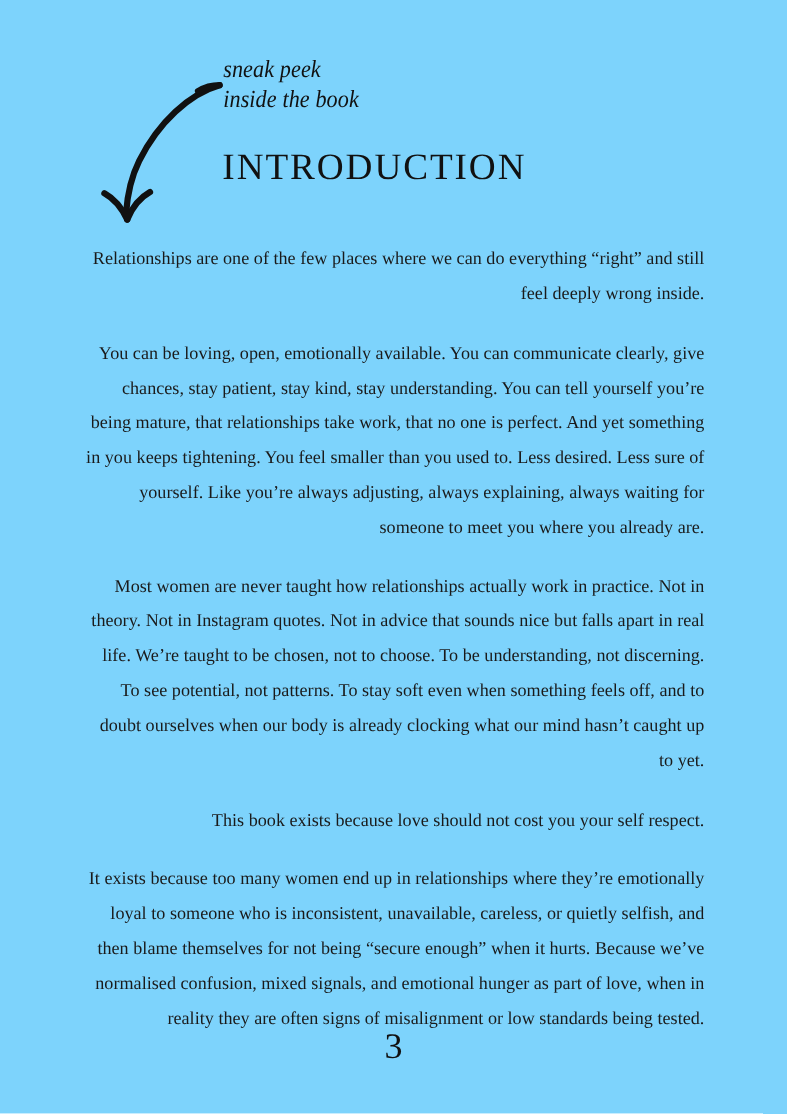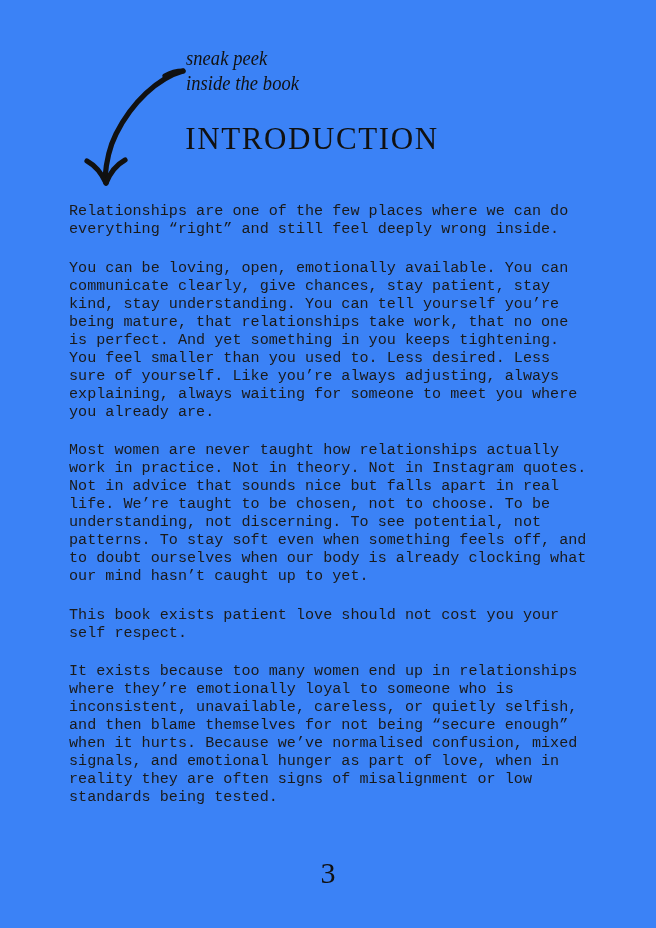--- a/index.html
+++ b/index.html
@@ -14,21 +14,21 @@
     overflow: hidden;
     font-family: "Liberation Serif", "DejaVu Serif", serif;
     color: #1a1a1a;
     -webkit-font-smoothing: antialiased;
   }
 
   .page {
     position: relative;
     width: 656px;
     height: 928px;
-    background: #3b82f6;
+    background: #7dd3fc;
   }
 
   
   .header-zone {
     position: relative;
     height: 200px;
   }
 
   .sneak-peek {
     position: absolute;
@@ -72,25 +72,25 @@
   
   .body-copy {
     position: absolute;
     left: 69px;
     top: 202px;
     width: 518px;
   }
 
   .body-copy p {
     margin: 0 0 20.5px 0;
-    font-family: Liberation Mono, monospace;
+    font-family: Liberation Serif, serif;
     font-size: 15.1px;
-    line-height: 18px;
+    line-height: 29px;
     color: #1a1a1a;
-    text-align: left;
+    text-align: right;
     letter-spacing: 0.02px;
   }
 
   .body-copy p:last-child {
     margin-bottom: 14px;
   }
 
   
   .folio {
     position: absolute;
@@ -121,19 +121,19 @@
       <path d="M26 133 C 30 123, 36 115, 45 110" fill="none" stroke="#111111" stroke-width="5.2" stroke-linecap="round"></path>
     </svg>
 
     <div class="chapter-title">INTRODUCTION</div>
   </div>
 
   <div class="body-copy">
     <p>Relationships are one of the few places where we can do everything “right” and still feel deeply wrong inside.</p>
     <p>You can be loving, open, emotionally available. You can communicate clearly, give chances, stay patient, stay kind, stay understanding. You can tell yourself you’re being mature, that relationships take work, that no one is perfect. And yet something in you keeps tightening. You feel smaller than you used to. Less desired. Less sure of yourself. Like you’re always adjusting, always explaining, always waiting for someone to meet you where you already are.</p>
     <p>Most women are never taught how relationships actually work in practice. Not in theory. Not in Instagram quotes. Not in advice that sounds nice but falls apart in real life. We’re taught to be chosen, not to choose. To be understanding, not discerning. To see potential, not patterns. To stay soft even when something feels off, and to doubt ourselves when our body is already clocking what our mind hasn’t caught up to yet.</p>
-    <p>This book exists patient love should not cost you your self respect.</p>
+    <p>This book exists because love should not cost you your self respect.</p>
     <p>It exists because too many women end up in relationships where they’re emotionally loyal to someone who is inconsistent, unavailable, careless, or quietly selfish, and then blame themselves for not being “secure enough” when it hurts. Because we’ve normalised confusion, mixed signals, and emotional hunger as part of love, when in reality they are often signs of misalignment or low standards being tested.</p>
   </div>
 
   <div class="folio">3</div>
 
 </div>
 
 </body></html>

